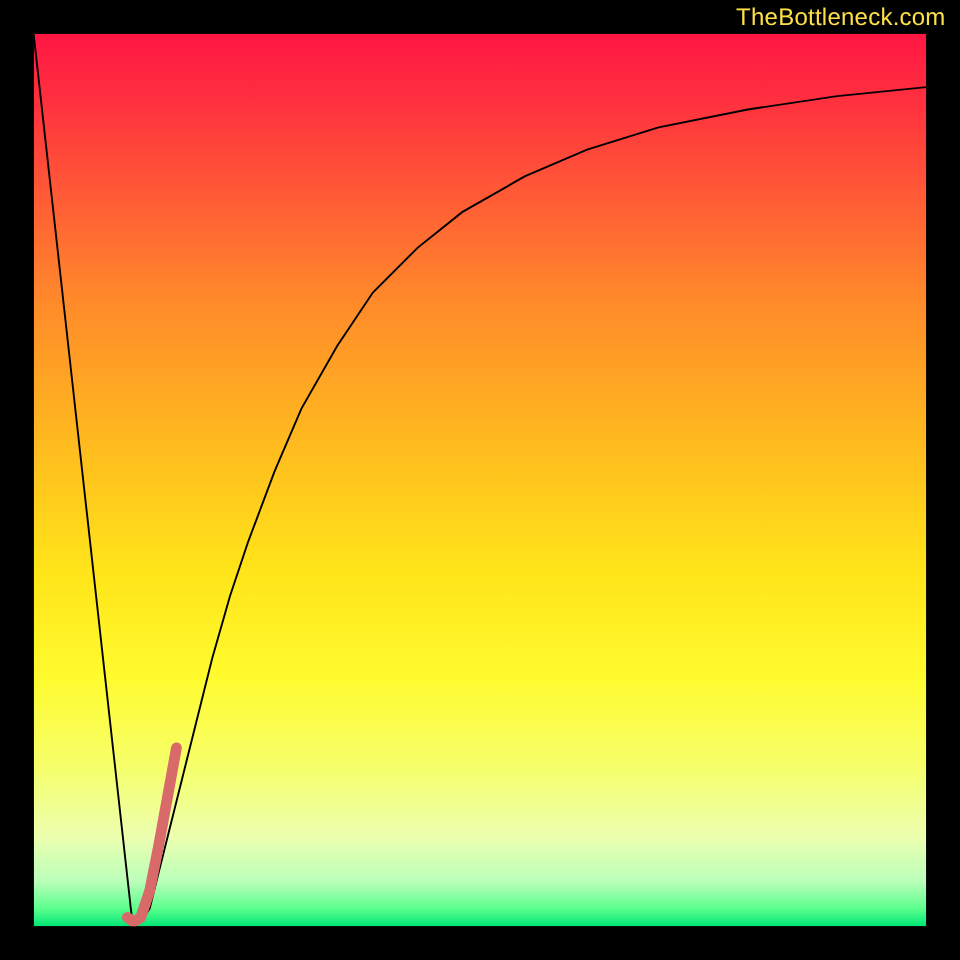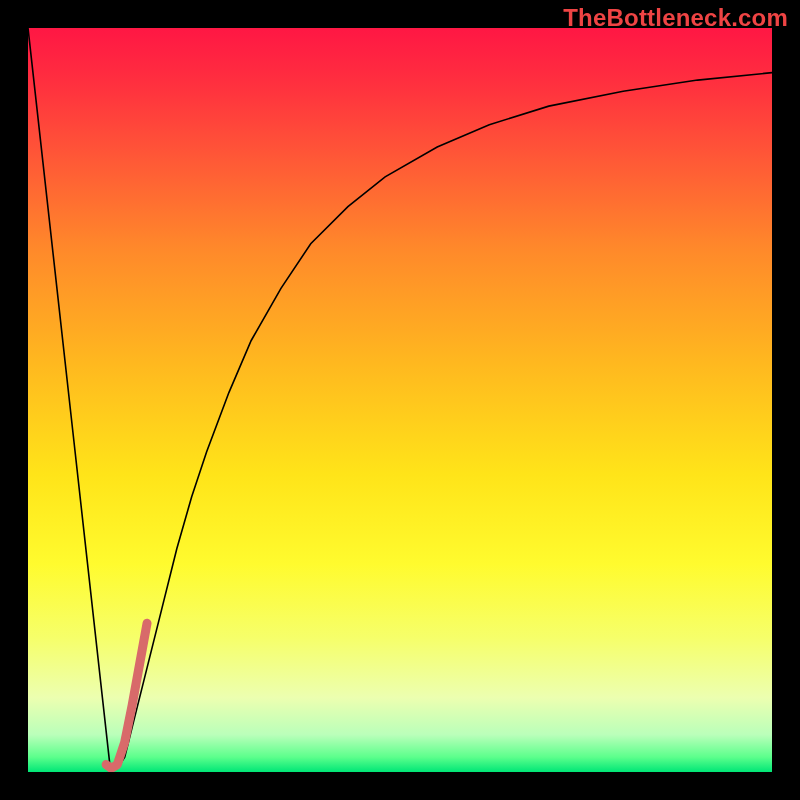--- a/index.html
+++ b/index.html
@@ -24,23 +24,23 @@
     top: 28px;
     left: 28px;
     width: 744px;
     height: 744px;
     overflow: hidden;
   }
   .watermark {
     position: absolute;
     top: 4px;
     right: 12px;
-    color: #ef4444;
-    font-size: 24px;
-    font-weight: 700;
+    color: #fde047;
+    font-size: 20px;
+    font-weight: 400;
     letter-spacing: 0.2px;
   }
   svg { display: block; }
 </style>
 </head>
 <body>
 
 <div class="frame">
   <div class="plot">
     <svg id="chart-svg" width="744" height="744" viewBox="0 0 744 744">

